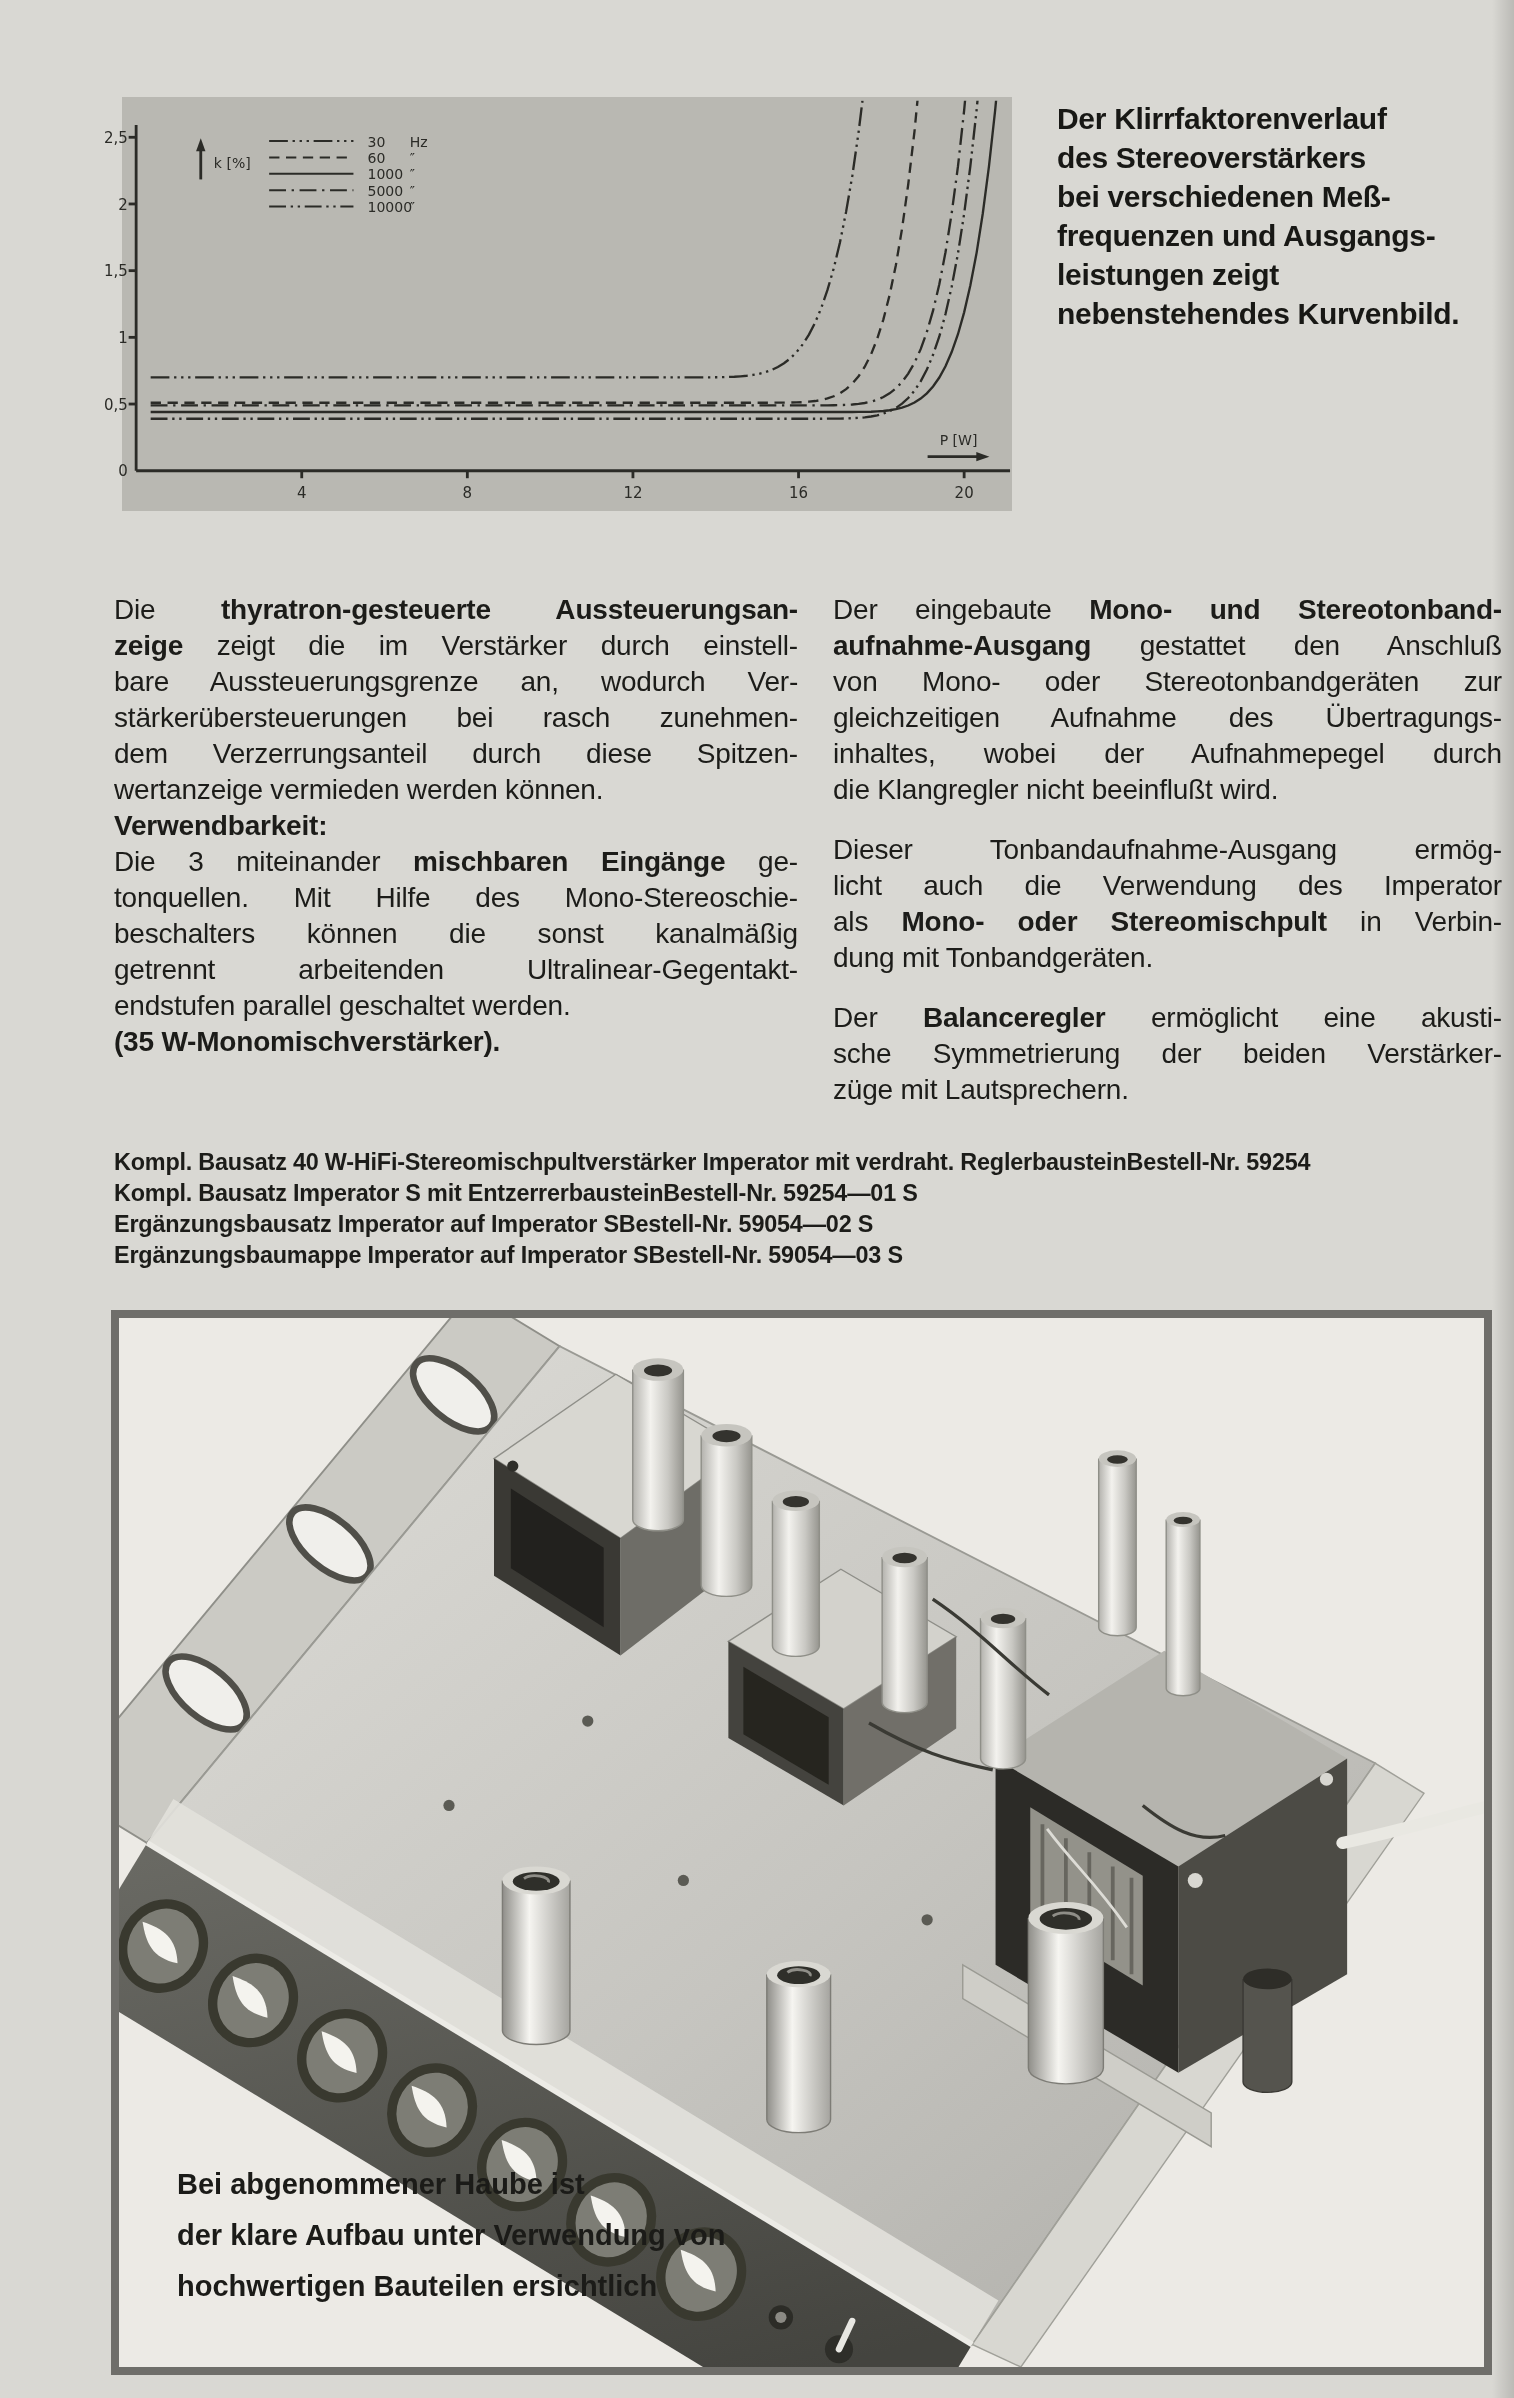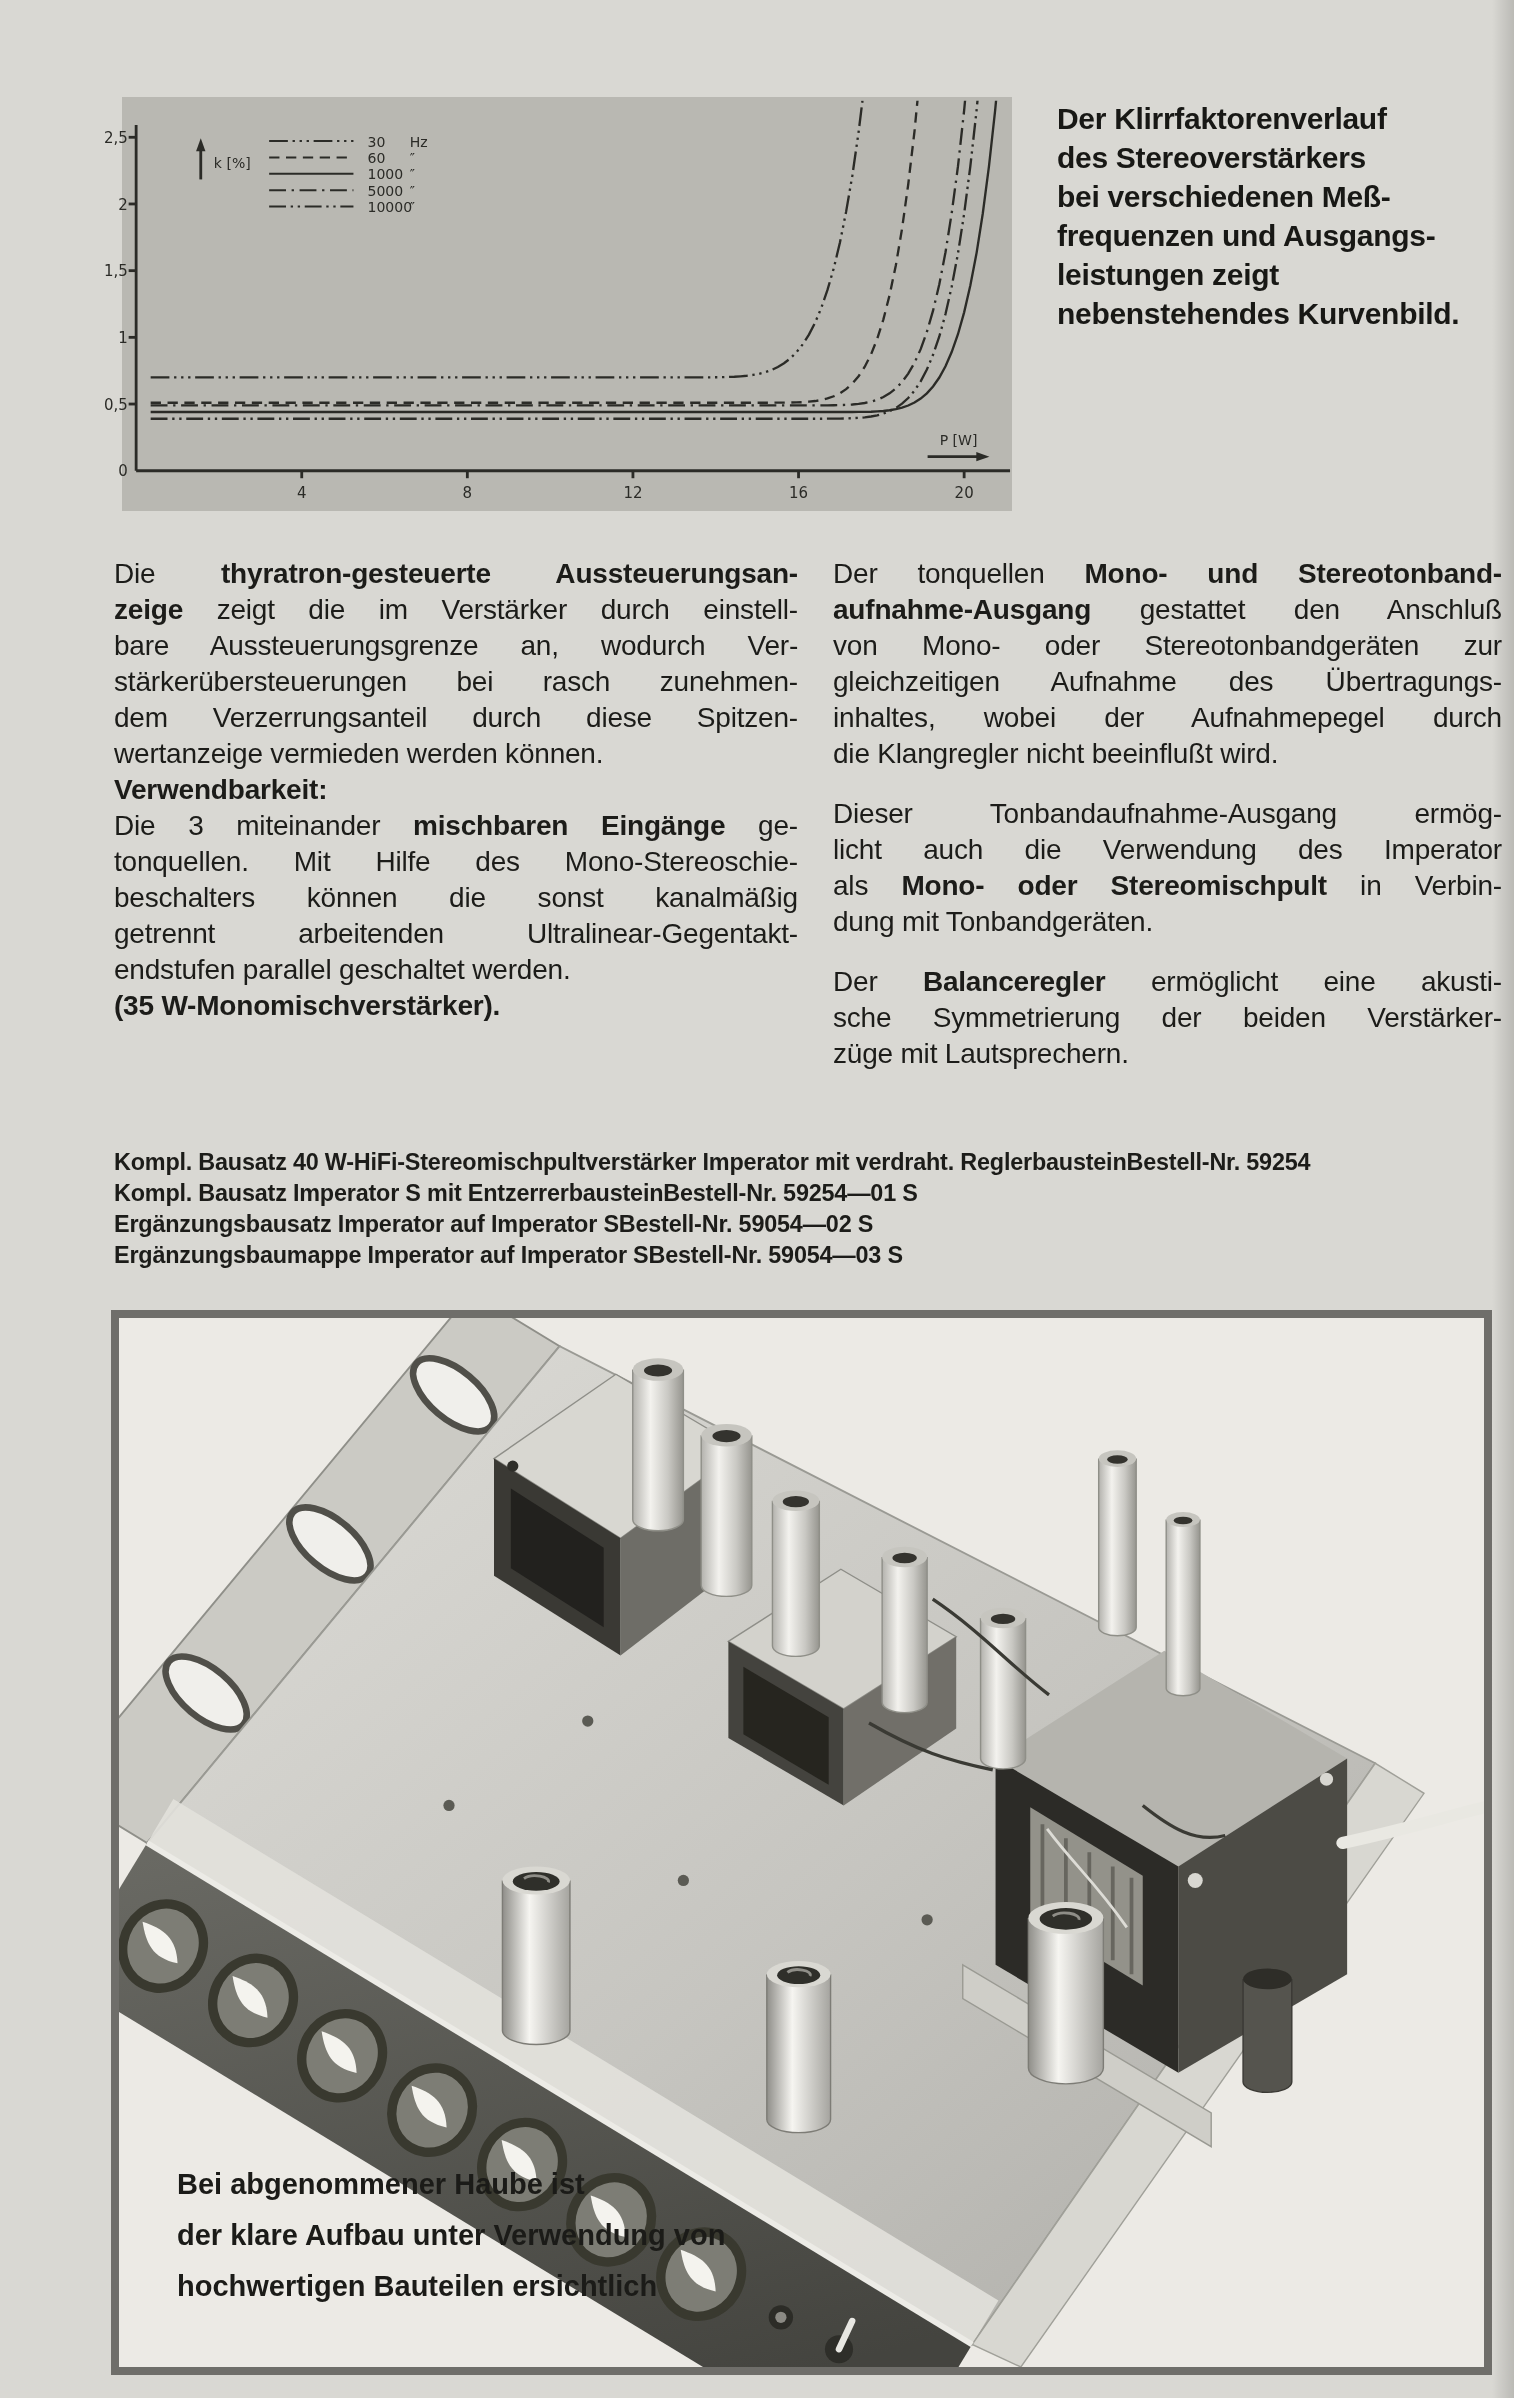--- a/index.html
+++ b/index.html
@@ -7,21 +7,21 @@
         font-family:"Liberation Sans",sans-serif;color:#1c1c19;}
   .page-edge-shade{position:absolute;right:0;top:0;width:22.5px;height:100%;
         background:linear-gradient(to right,rgba(0,0,0,0),rgba(0,0,0,.14));}
   
   .chart-panel{position:absolute;left:122px;top:97px;width:890px;height:414px;background:#b9b8b2;}
   .chart-panel svg{overflow:visible;display:block;}
   
   .headline{position:absolute;left:1057px;top:99px;width:455px;font-weight:bold;
         font-size:30px;line-height:39px;letter-spacing:-0.3px;color:#181815;}
   
-  .col{position:absolute;top:556px;font-size:28px;line-height:36px;letter-spacing:-0.2px;}
+  .col{position:absolute;top:592px;font-size:28px;line-height:36px;letter-spacing:-0.2px;}
   .col-left{left:114px;width:684px;}
   .col-right{left:833px;width:669px;}
   .tline{text-align:justify;text-align-last:justify;}
   .tline.last{text-align:left;text-align-last:left;}
   
   .order{position:absolute;left:114px;top:1147px;width:1377px;font-weight:bold;
         font-size:23.4px;line-height:31px;letter-spacing:-0.2px;}
   .order-row{display:flex;white-space:nowrap;}
   
   .photo-frame{position:absolute;left:111px;top:1310px;width:1381px;height:1065px;
@@ -112,21 +112,21 @@
       <div class="tline last"><span>wertanzeige vermieden werden können.</span></div>
       <div class="tline last"><b>Verwendbarkeit:</b></div>
       <div class="tline"><span>Die 3 miteinander </span><b>mischbaren Eingänge</b><span> ge-</span></div>
       <div class="tline"><span>tonquellen. Mit Hilfe des Mono-Stereoschie-</span></div>
       <div class="tline"><span>beschalters können die sonst kanalmäßig</span></div>
       <div class="tline"><span>getrennt arbeitenden Ultralinear-Gegentakt-</span></div>
       <div class="tline last"><span>endstufen parallel geschaltet werden.</span></div>
       <div class="tline last"><b>(35 W-Monomischverstärker).</b></div>
     </div>
   <div class="col col-right">
-      <div class="tline"><span>Der tonquellen </span><b>Mono- und Stereotonband-</b></div>
+      <div class="tline"><span>Der eingebaute </span><b>Mono- und Stereotonband-</b></div>
       <div class="tline"><b>aufnahme-Ausgang</b><span> gestattet den Anschluß</span></div>
       <div class="tline"><span>von Mono- oder Stereotonbandgeräten zur</span></div>
       <div class="tline"><span>gleichzeitigen Aufnahme des Übertragungs-</span></div>
       <div class="tline"><span>inhaltes, wobei der Aufnahmepegel durch</span></div>
       <div class="tline last"><span>die Klangregler nicht beeinflußt wird.</span></div>
       <div class="tline" style="margin-top: 24px;"><span>Dieser Tonbandaufnahme-Ausgang ermög-</span></div>
       <div class="tline"><span>licht auch die Verwendung des Imperator</span></div>
       <div class="tline"><span>als </span><b>Mono- oder Stereomischpult</b><span> in Verbin-</span></div>
       <div class="tline last"><span>dung mit Tonbandgeräten.</span></div>
       <div class="tline" style="margin-top: 24px;"><span>Der </span><b>Balanceregler</b><span> ermöglicht eine akusti-</span></div>

